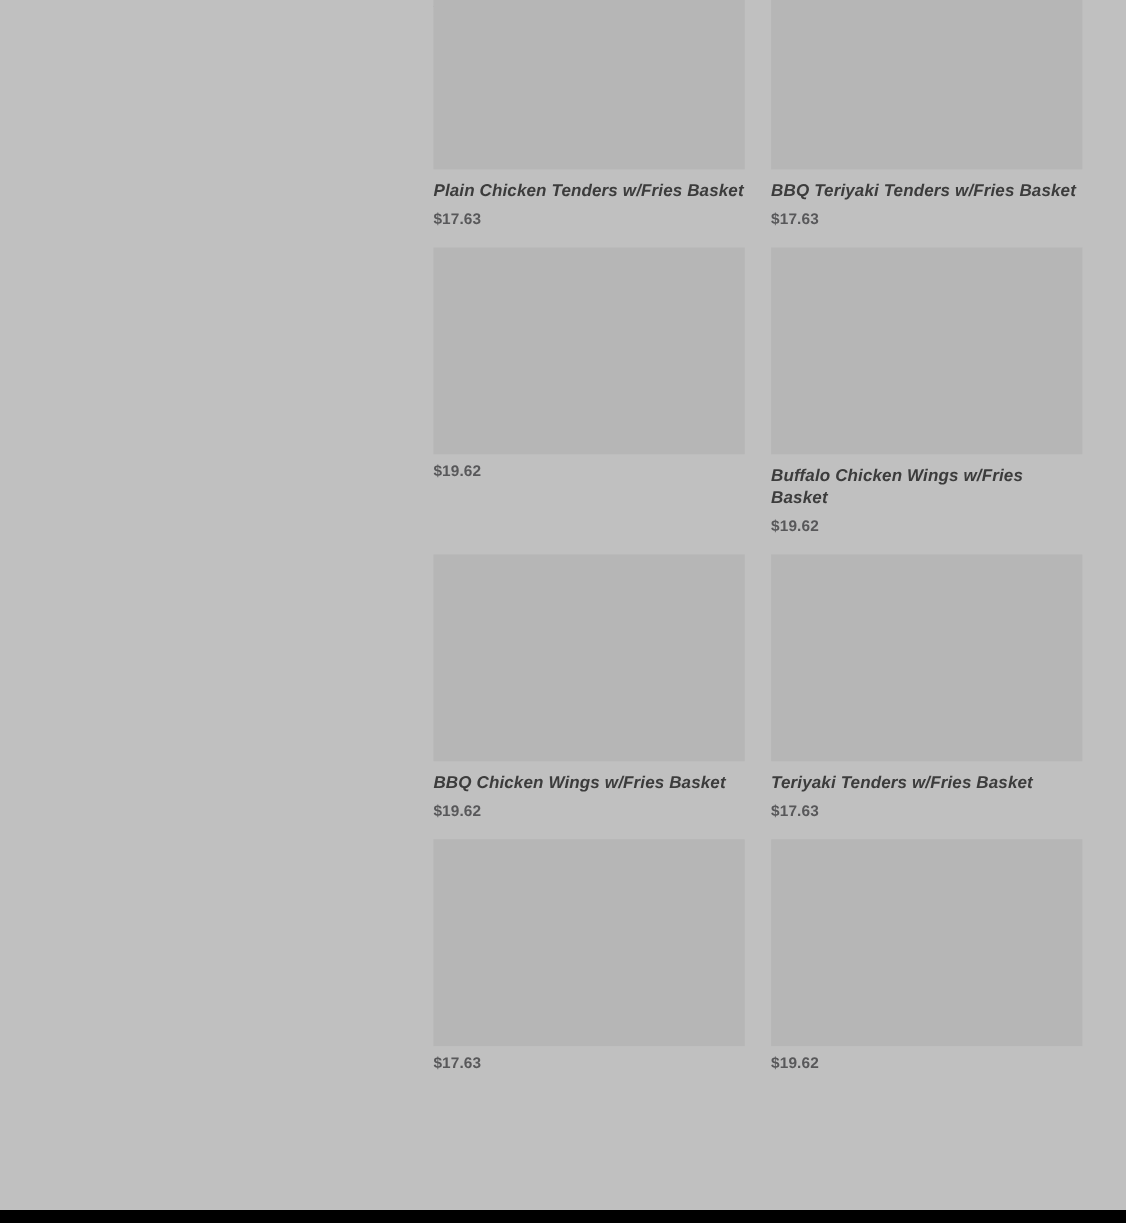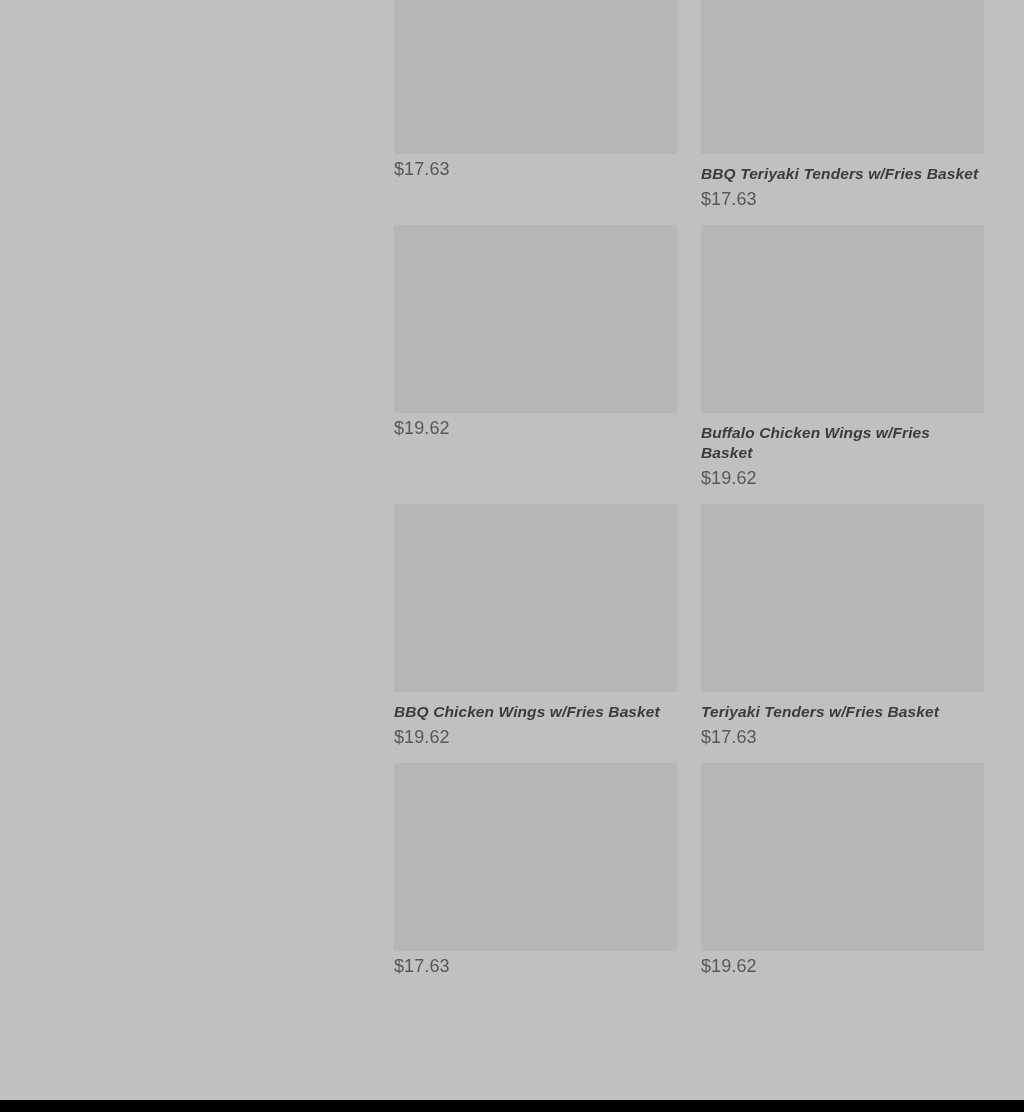--- a/index.html
+++ b/index.html
@@ -64,22 +64,22 @@
     font-size: 15.5px;
     font-weight: bold;
     font-style: italic;
     line-height: 20px;
     color: #3c3c3c;
     letter-spacing: 0.1px;
   }
 
   .card-price {
     margin-top: 7px;
-    font-size: 18px;
-    font-weight: normal;
+    font-size: 14px;
+    font-weight: bold;
     line-height: 16px;
     color: #58585a;
     letter-spacing: 0.1px;
   }
 
   
   .partial-price {
     position: absolute;
     left: 394px;
     top: -4px;
@@ -105,20 +105,21 @@
 <div id="page">
 
   <div id="left-rail"></div>
 
   <div class="partial-price">$19.62</div>
 
   <div id="product-grid">
 
     <div class="product-card">
       <div class="card-thumb"></div>
+      <div class="card-title">Plain Chicken Tenders w/Fries Basket</div>
       <div class="card-price">$17.63</div>
     </div>
 
     <div class="product-card">
       <div class="card-thumb"></div>
       <div class="card-title">BBQ Teriyaki Tenders w/Fries Basket</div>
       <div class="card-price">$17.63</div>
     </div>
 
     <div class="product-card">

